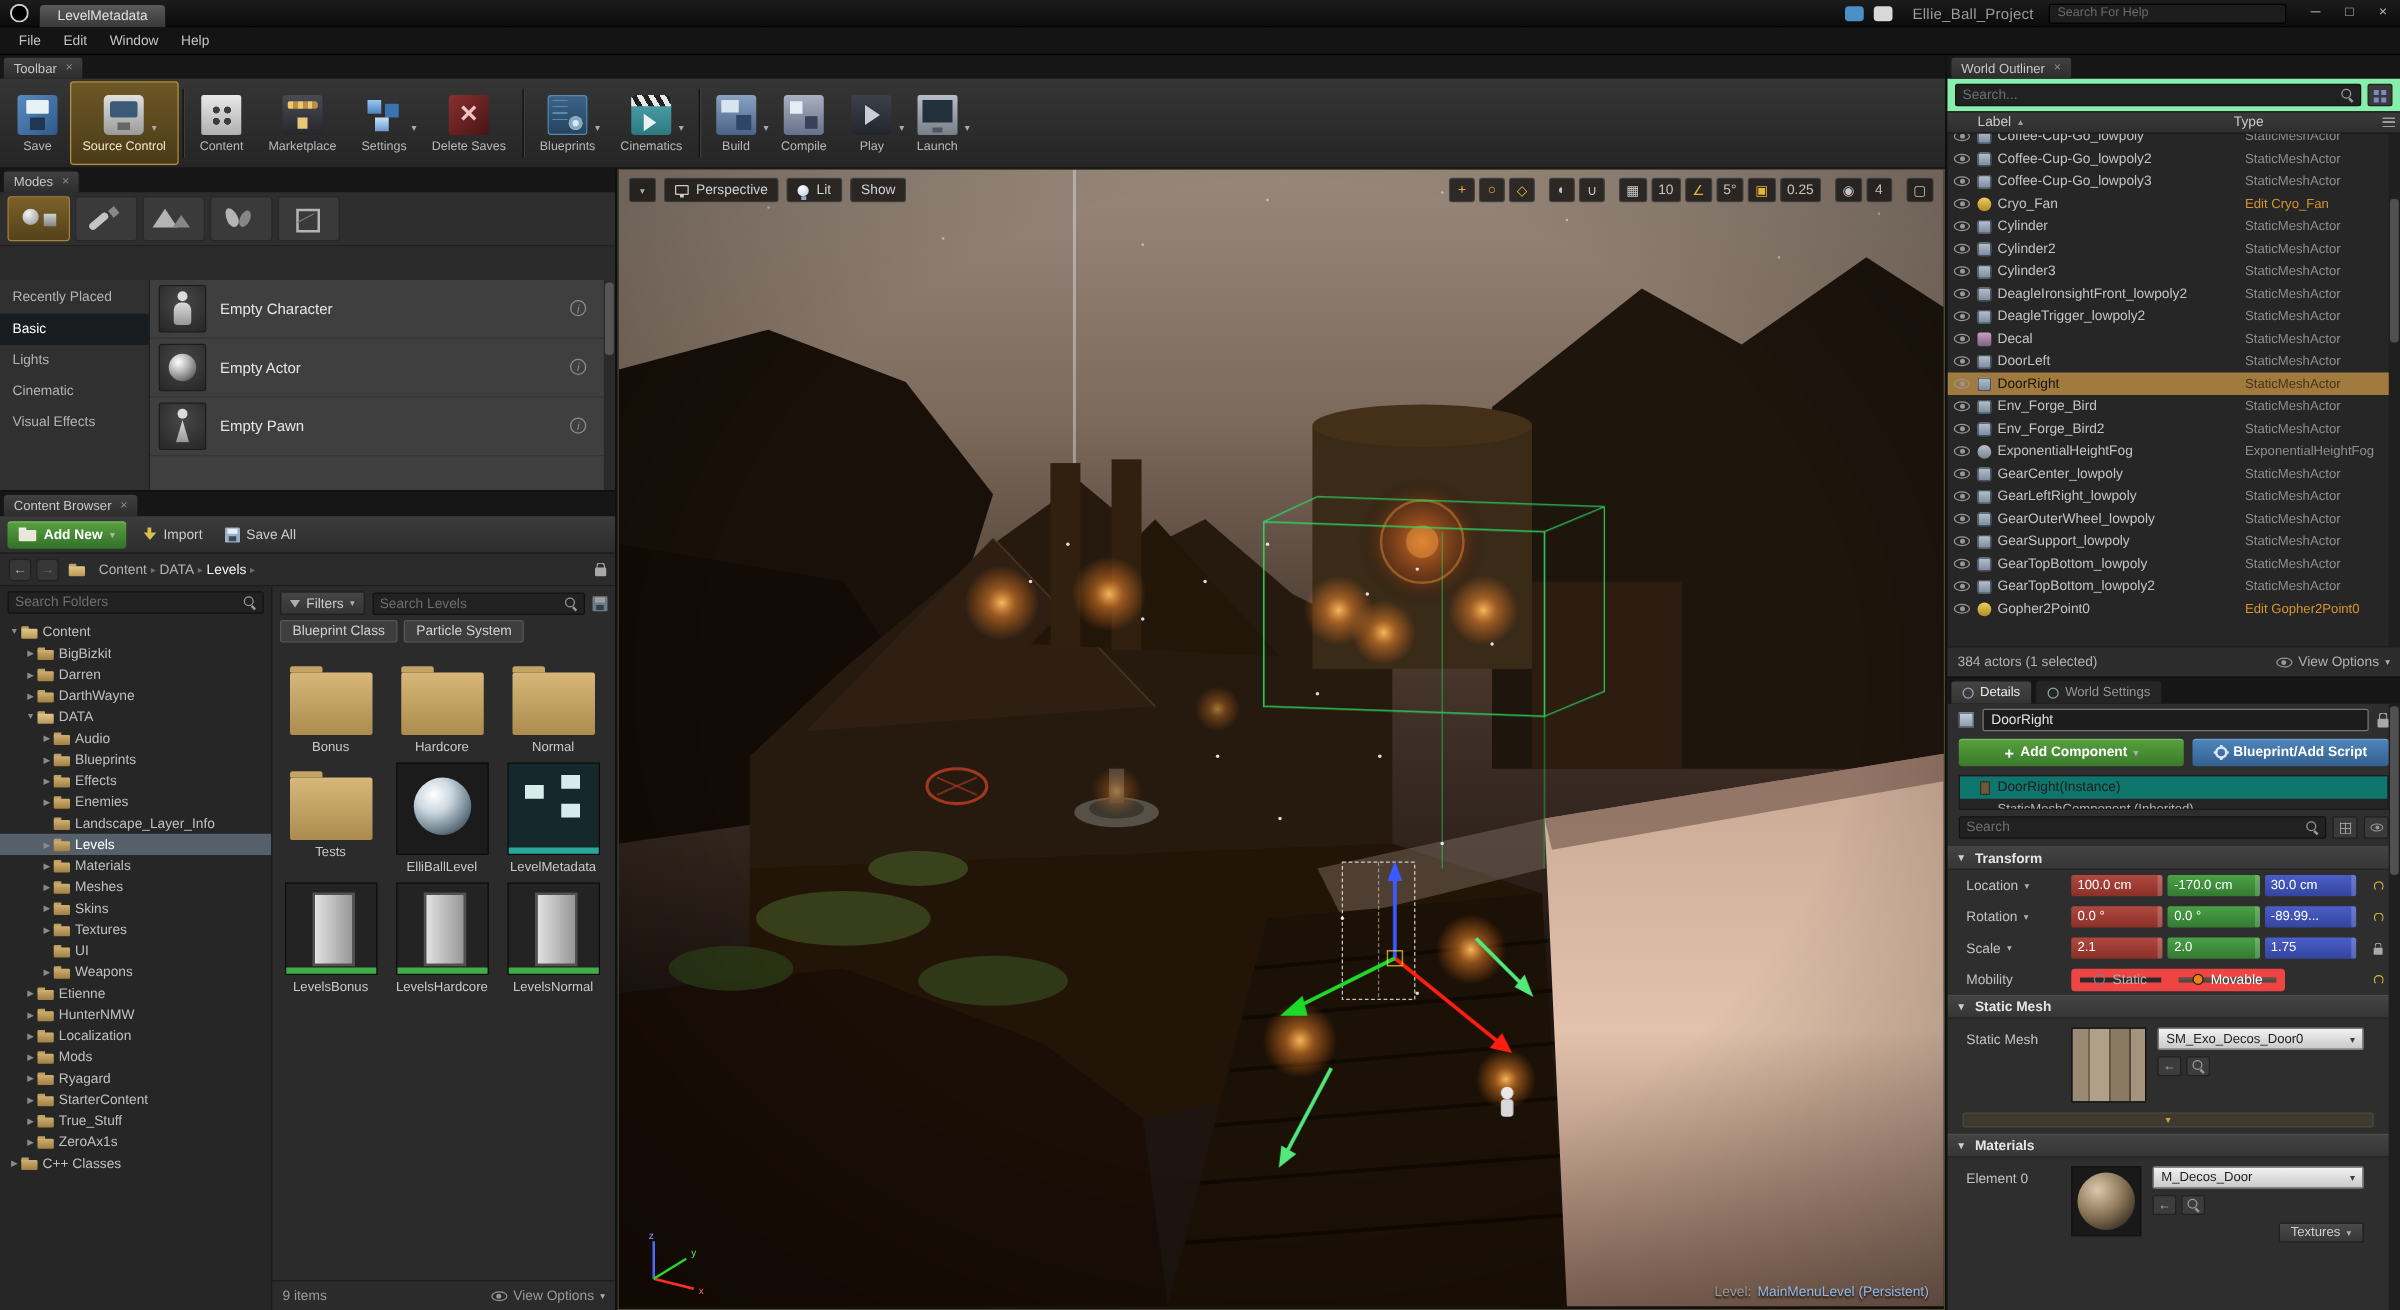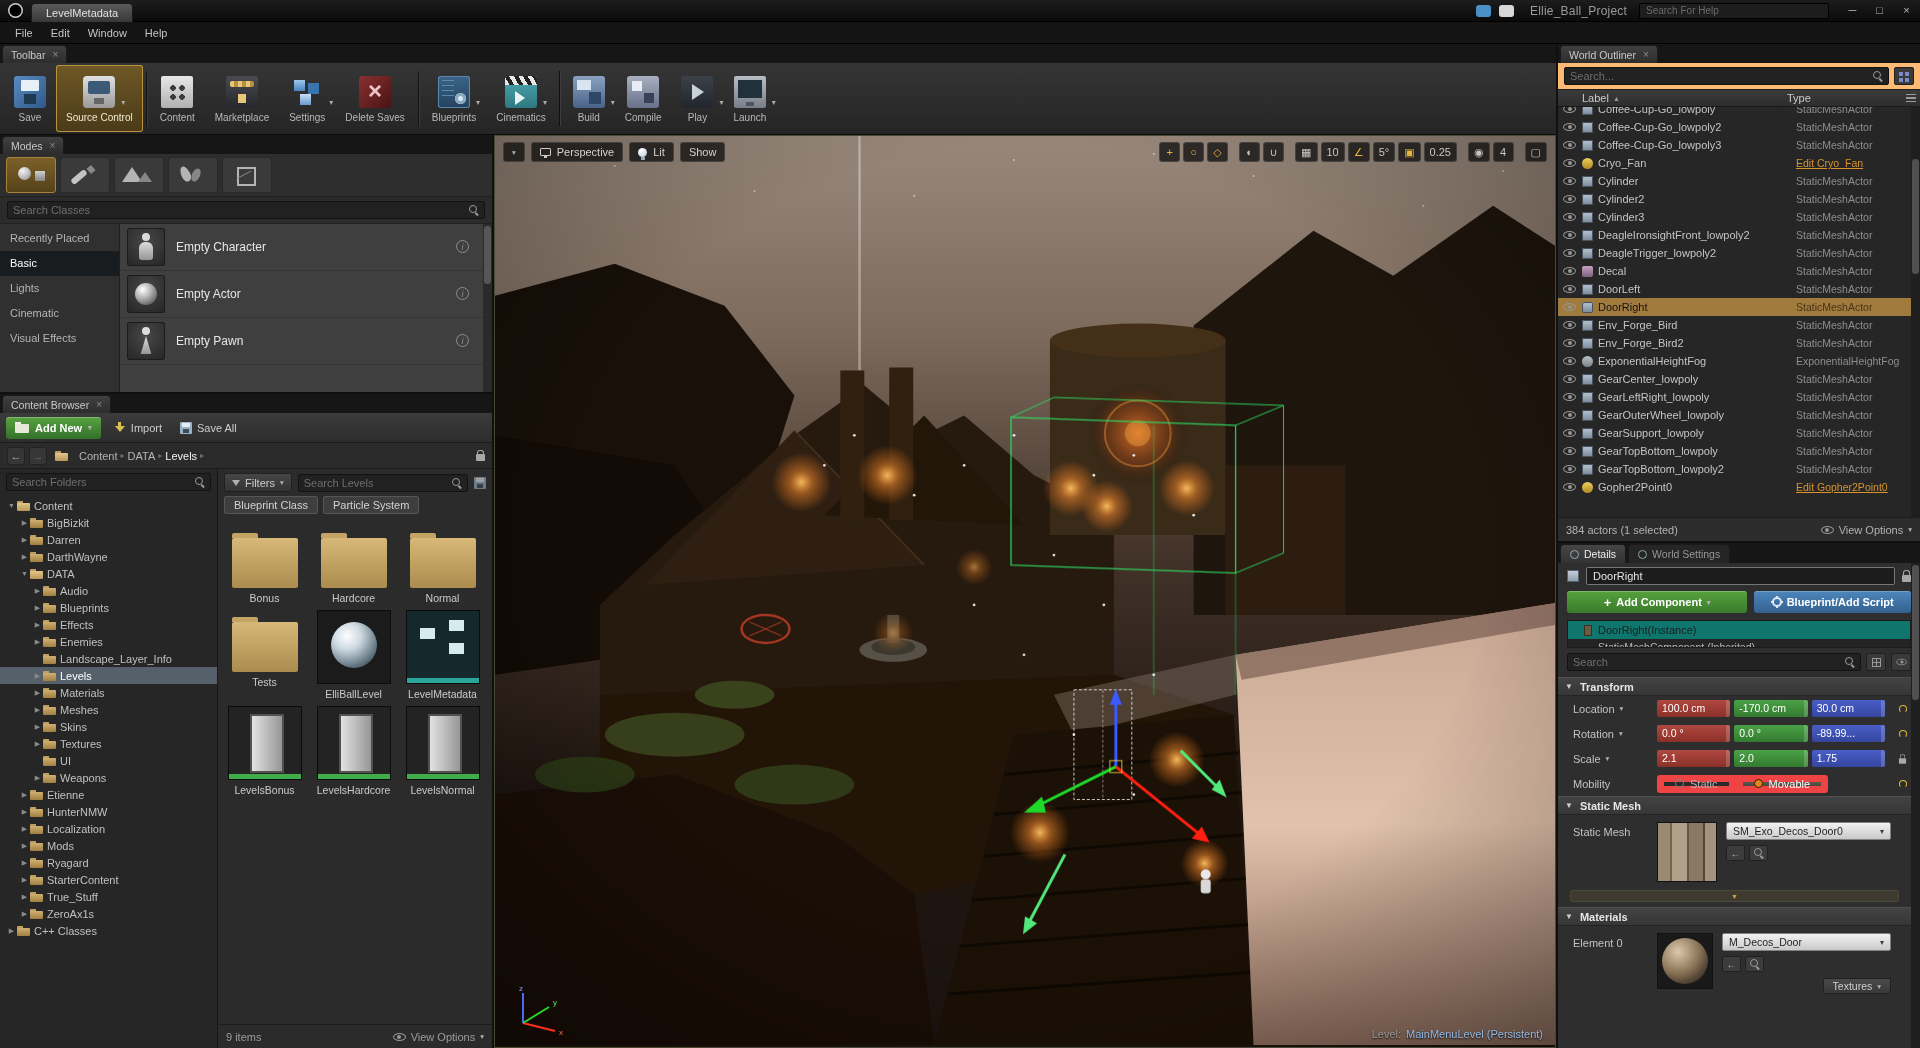--- a/index.html
+++ b/index.html
@@ -197,21 +197,21 @@
 .vp-topright{position:absolute;right:8px;top:6px;display:flex;gap:3px;align-items:center}
 .vp-tool{height:20px;min-width:21px;padding:0 5px;display:flex;align-items:center;justify-content:center;background:rgba(16,16,16,.78);border:1px solid rgba(140,140,140,.28);border-radius:3px;color:#c6c6c6;font-size:11px}
 .vp-tool.warm{color:#e8b33c}
 .gap6{width:5px}
 .vp-axis{position:absolute;left:10px;bottom:8px}
 .vp-level{position:absolute;right:12px;bottom:7px;font-size:11px;color:#9a9a9a;text-shadow:0 1px 2px #000}
 .vp-level .lvlname{color:#93b9e4;margin-left:5px}
 
 
 .ol-panel{position:absolute;top:44px;left:1558px;width:362px;height:497px;background:#262626}
-.ol-search-row{display:flex;gap:5px;padding:4px 6px;align-items:center;background:#fdba74}
+.ol-search-row{display:flex;gap:5px;padding:4px 6px;align-items:center;background:#86efac}
 .ol-extra-btn{width:20px;height:18px;background:#3a3a3a;border:1px solid #202020;border-radius:2px;position:relative;flex:none}
 .ol-extra-btn::before{content:"";position:absolute;left:4px;top:4px;width:4px;height:4px;background:#7a8ac8;box-shadow:6px 0 0 #7a8ac8,0 6px 0 #7a8ac8,6px 6px 0 #7a8ac8}
 .ol-header{height:18px;background:linear-gradient(#3a3a3a,#2e2e2e);border-top:1px solid #1f1f1f;border-bottom:1px solid #1a1a1a;display:flex;align-items:center;color:#cacaca}
 .ol-h-gutter{width:24px}
 .ol-h-label{flex:1;display:flex;align-items:center;gap:4px}
 .sortasc{font-size:7px;color:#9a9a9a}
 .ol-h-type{width:133px;display:flex;align-items:center;gap:4px}
 .listic{width:10px;height:8px;margin-left:auto;margin-right:4px;background:repeating-linear-gradient(0deg,#9a9a9a 0 1.5px,transparent 1.5px 3.5px)}
 .ol-rows{height:410px;overflow:hidden;position:relative}
 .ol-row{height:18px;display:flex;align-items:center;padding-left:5px;color:#c4c4c4;white-space:nowrap}
@@ -219,21 +219,21 @@
 .ol-row.selected{background:#a17a3e;color:#141414}
 .ol-row.selected .ol-type{color:#463517}
 .ol-row .eye{margin-right:6px}
 .aicon{width:11px;height:11px;margin-right:5px;flex:none;border-radius:2px}
 .a-mesh{background:linear-gradient(#b8c4d0,#78889a);box-shadow:inset 0 0 0 1px #46525e}
 .a-blueprint{background:linear-gradient(#ecd060,#b08a20);border-radius:50%}
 .a-fog{background:linear-gradient(#d4dde2,#87949c);border-radius:50%;opacity:.85}
 .a-decal{background:linear-gradient(#c8a0c0,#7e6080)}
 .ol-label{flex:1;overflow:hidden;text-overflow:ellipsis}
 .ol-type{width:124px;flex:none;color:#8e8e8e;overflow:hidden;font-size:10.5px}
-.ol-type.link{color:#d8932e;text-decoration:underline}
+.ol-type.link{color:#d8932e;}
 .ol-scroll{position:absolute;right:0;top:0;bottom:0;width:9px;background:#1f1f1f}
 .ol-scroll::before{content:"";position:absolute;left:1px;right:1px;top:52px;height:115px;background:#505050;border-radius:3px}
 .ol-status{height:24px;display:flex;align-items:center;gap:5px;padding:0 8px;background:#2c2c2c;border-top:1px solid #1d1d1d;color:#b2b2b2}
 
 
 .dt-panel{position:absolute;top:543px;left:1558px;width:362px;bottom:0;background:#2e2e2e;overflow:hidden}
 .dt-tabstrip{height:20px;background:#161616;display:flex;align-items:flex-end;padding-left:2px;gap:2px}
 .dt-tab{height:19px;border:1px solid #1a1a1a;border-bottom:none;border-radius:4px 4px 0 0;padding:0 9px;display:flex;align-items:center;gap:5px;font-size:10.5px}
 .dt-tab.active{background:linear-gradient(#454545,#333);color:#ececec}
 .dt-tab.inactive{background:#252525;color:#969696}
@@ -429,26 +429,20 @@
         <div class="mode-tool">
           <span class="mi mi-landscape"></span>
         </div>
         <div class="mode-tool">
           <span class="mi mi-foliage"></span>
         </div>
         <div class="mode-tool">
           <span class="mi mi-geometry"></span>
         </div>
       </div>
-    <div class="modes-search">
-      <div class="search-box">
-        <input placeholder="Search Classes" style="">
-        <span class="mag"></span>
-      </div>
-    </div>
     <div class="modes-body">
       <div class="mode-cats">
           <div class="mode-cat">Recently Placed</div>
           <div class="mode-cat active">Basic</div>
           <div class="mode-cat">Lights</div>
           <div class="mode-cat">Cinematic</div>
           <div class="mode-cat">Visual Effects</div>
         </div>
       <div class="mode-items">
           <div class="mode-item">

